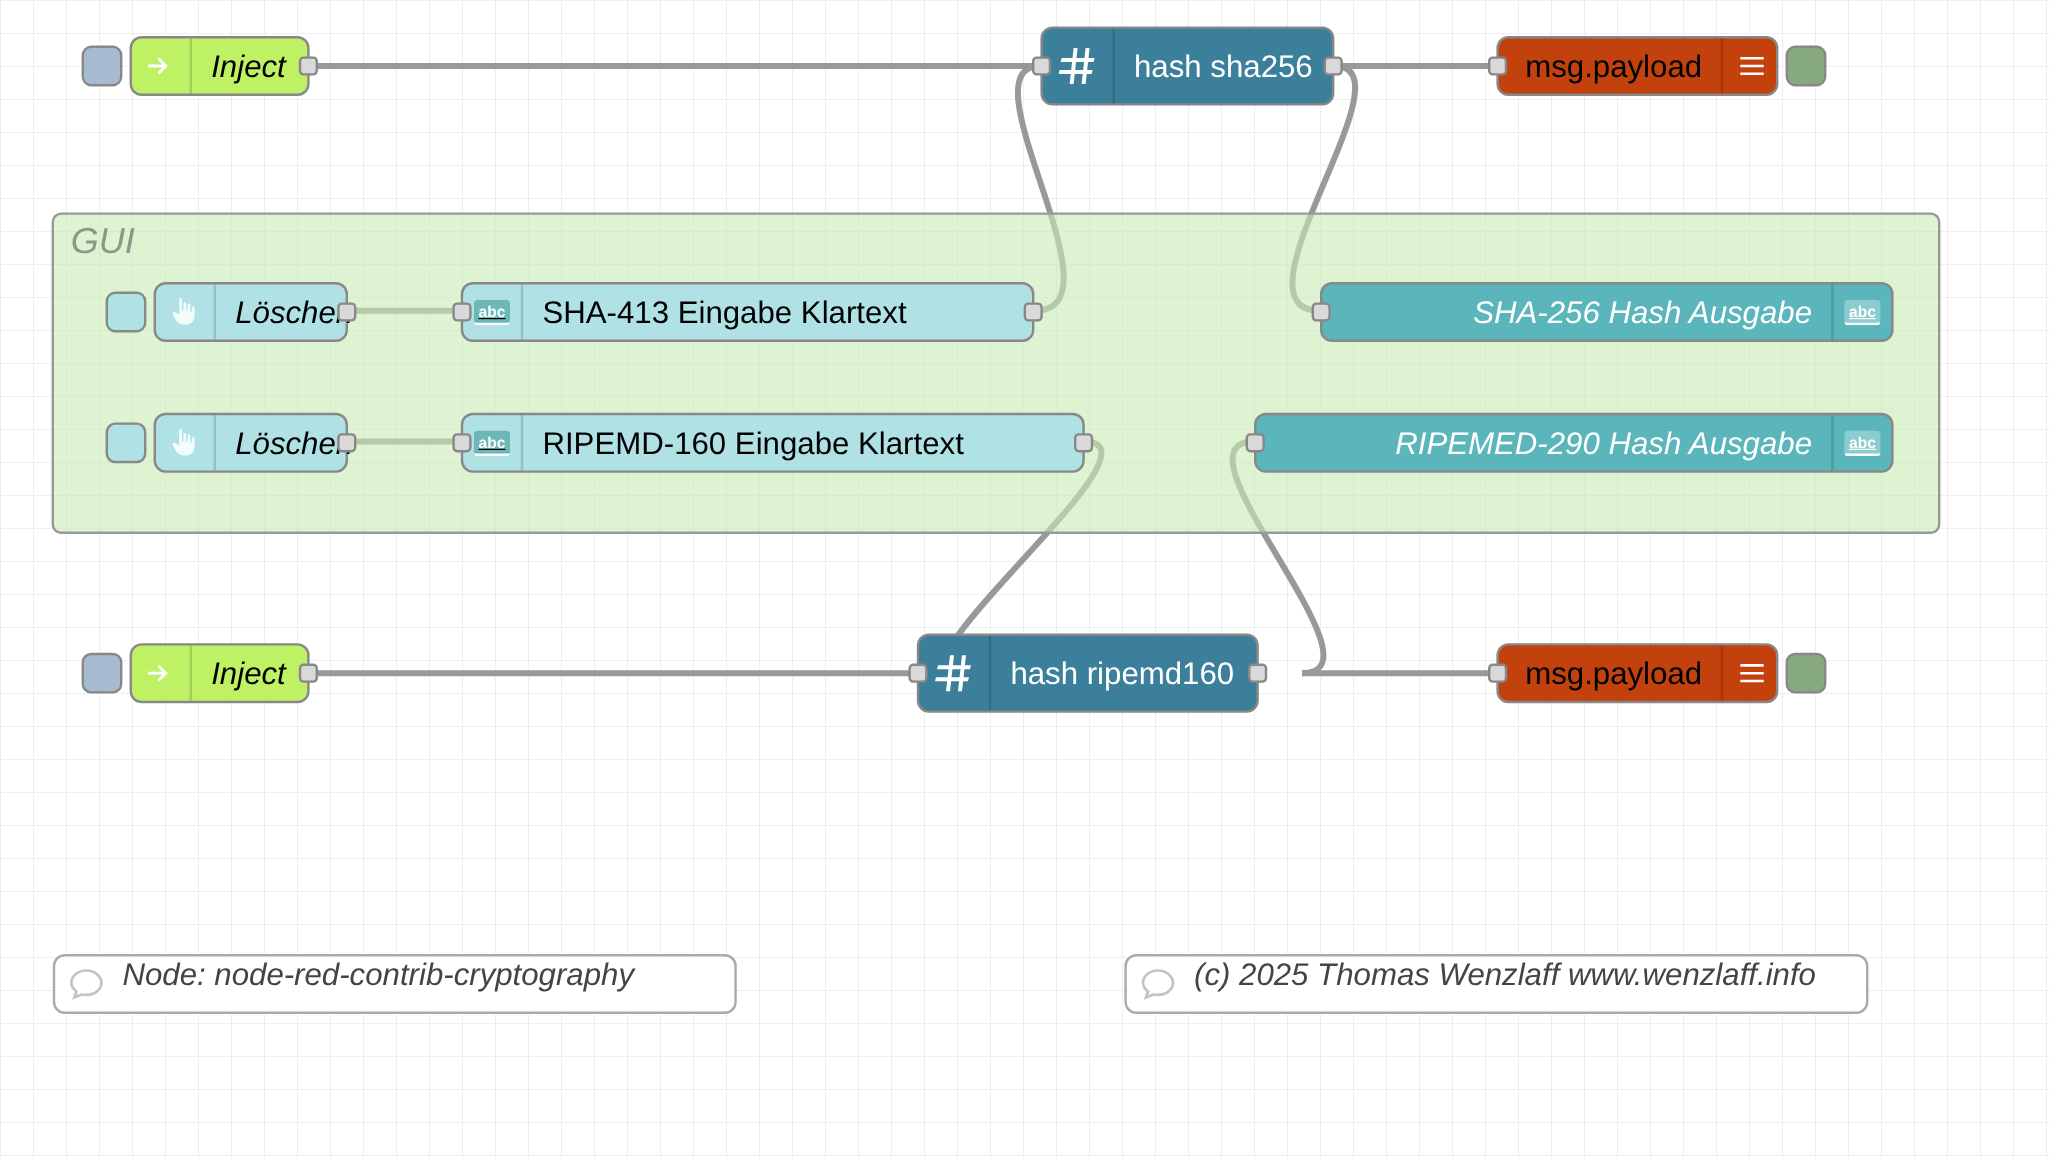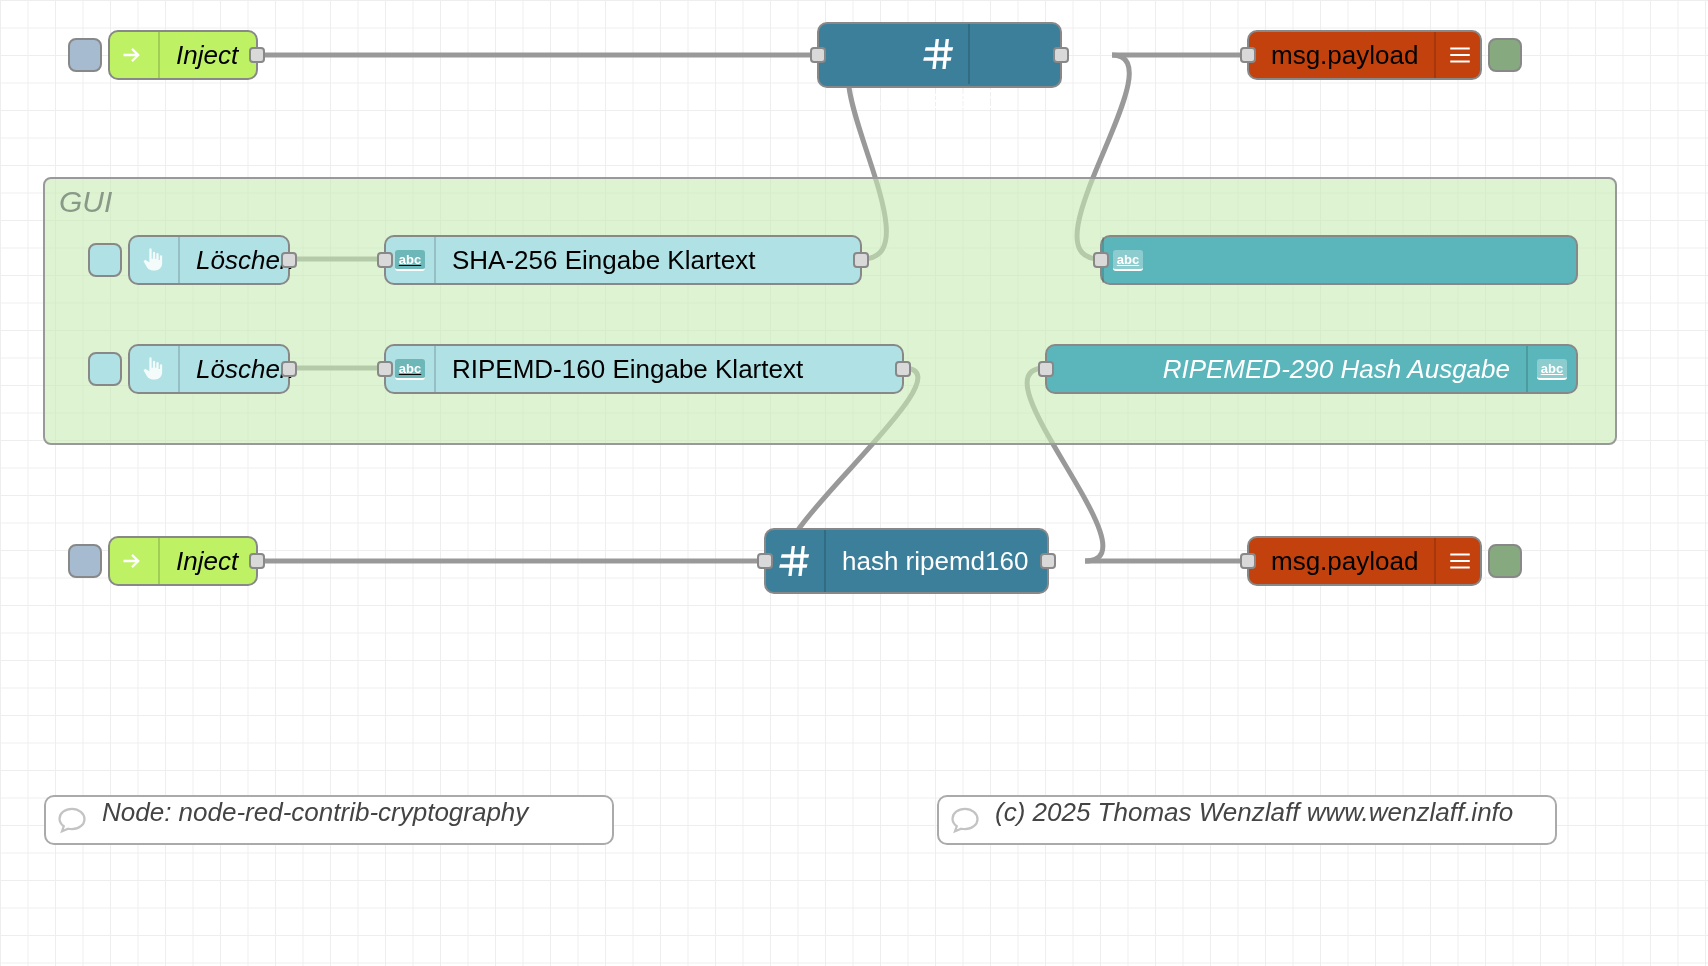--- a/index.html
+++ b/index.html
@@ -190,21 +190,21 @@
   <div class="trigger-btn"></div>
   <div class="icon-box">
     <svg class="isvg" width="28" height="28" viewBox="0 0 24 24">
         <path fill="#fff" d="M3 11h10.2l-3.6-3.6L11 6l6 6-6 6-1.4-1.4 3.6-3.6H3z"></path>
       </svg>
   </div>
   <div class="label italic">Inject</div>
   <div class="port right"></div>
 </div>
 
-<div class="node c-hash c-hash-big" style="left:817px; top:22px; width:245px;flex-direction:column;">
+<div class="node c-hash c-hash-big" style="left:867px; top:22px; width:245px;">
   <div class="port left"></div>
   <div class="icon-box" style="width:60px;flex:0 0 60px;">
     <svg class="isvg" width="40" height="40" viewBox="0 0 24 24">
         <path fill="#fff" d="M10 3L8 21h2l2-18h-2zm6 0l-2 18h2l2-18h-2zM4 8l-.5 2H20l.5-2H4zm-1 6l-.5 2H19l.5-2H3z"></path>
       </svg>
   </div>
   <div class="label">hash sha256</div>
   <div class="port right"></div>
 </div>
 
@@ -228,26 +228,27 @@
   </div>
   <div class="label italic">Löschen</div>
   <div class="port right"></div>
 </div>
 
 <div class="node c-text-in" style="left:384px; top:235px; width:478px;">
   <div class="port left"></div>
   <div class="icon-box">
     <span style="background:#6db7b8;color:#fff;font-size:13px;font-weight:bold;padding:2px 4px;border-radius:3px;border-bottom:2px solid #fff;">abc</span>
   </div>
-  <div class="label">SHA-256 Eingabe Klartext</div>
+  <div class="label">SHA-413 Eingabe Klartext</div>
   <div class="port right"></div>
 </div>
 
 <div class="node c-text-out" style="left:1100px; top:235px; width:478px;">
   <div class="port left"></div>
+  <div class="label italic" style="text-align:right;">SHA-256 Hash Ausgabe</div>
   <div class="icon-box right">
     <span style="background:rgba(255,255,255,0.3);color:#fff;font-size:13px;font-weight:bold;padding:2px 4px;border-radius:3px;border-bottom:2px solid #fff;">abc</span>
   </div>
 </div>
 
 <div class="node c-button" style="left:128px; top:344px; width:162px;">
   <div class="trigger-btn"></div>
   <div class="icon-box">
     <svg class="isvg" width="28" height="28" viewBox="0 0 24 24">
         <path fill="#fff" fill-opacity="0.85" d="M9 2a1 1 0 0 1 1 1v8h1V6a1 1 0 1 1 2 0v5h1V7a1 1 0 1 1 2 0v5h1V9a1 1 0 1 1 2 0v6a6 6 0 0 1-6 6h-2a6 6 0 0 1-5-2.7L3 13l1.5-1.2L8 14V3a1 1 0 0 1 1-1z"></path>

